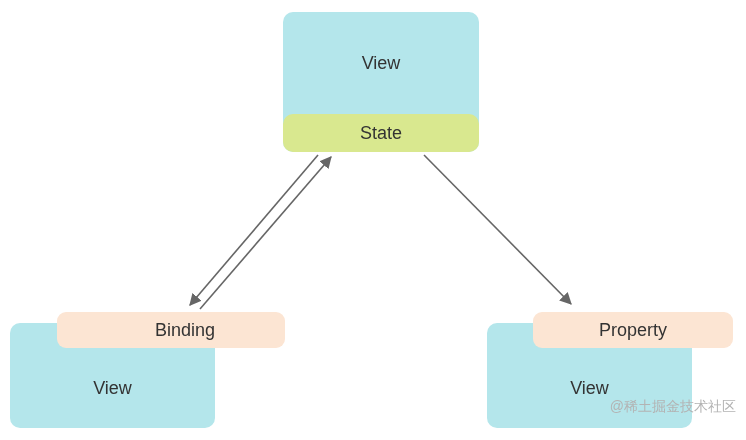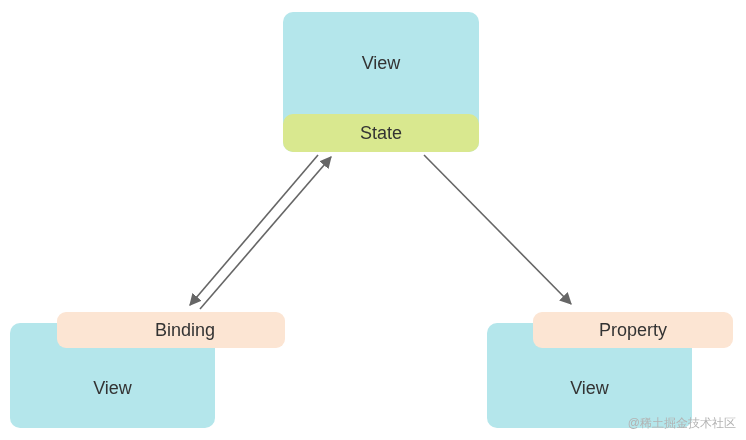--- a/index.html
+++ b/index.html
@@ -80,22 +80,22 @@
     background:var(--peach);
     border-radius:9px;
     display:flex; align-items:center; justify-content:center;
     font-size:18px; color:var(--text);
     z-index:2;
   }
   .binding-tag{ left:57px;padding-left:28px; }
   .property-tag{ left:533px; }
   .watermark{
     position:absolute;
-    right:10px; bottom:8px;
-    font-size:12px;
+    right:10px; bottom:24px;
+    font-size:14px;
     color:var(--watermark);
   }
 </style>
 </head>
 <body>
 
 <div class="canvas">
 
   <svg class="arrows" viewBox="0 0 746 440" xmlns="http://www.w3.org/2000/svg">
     <defs>

